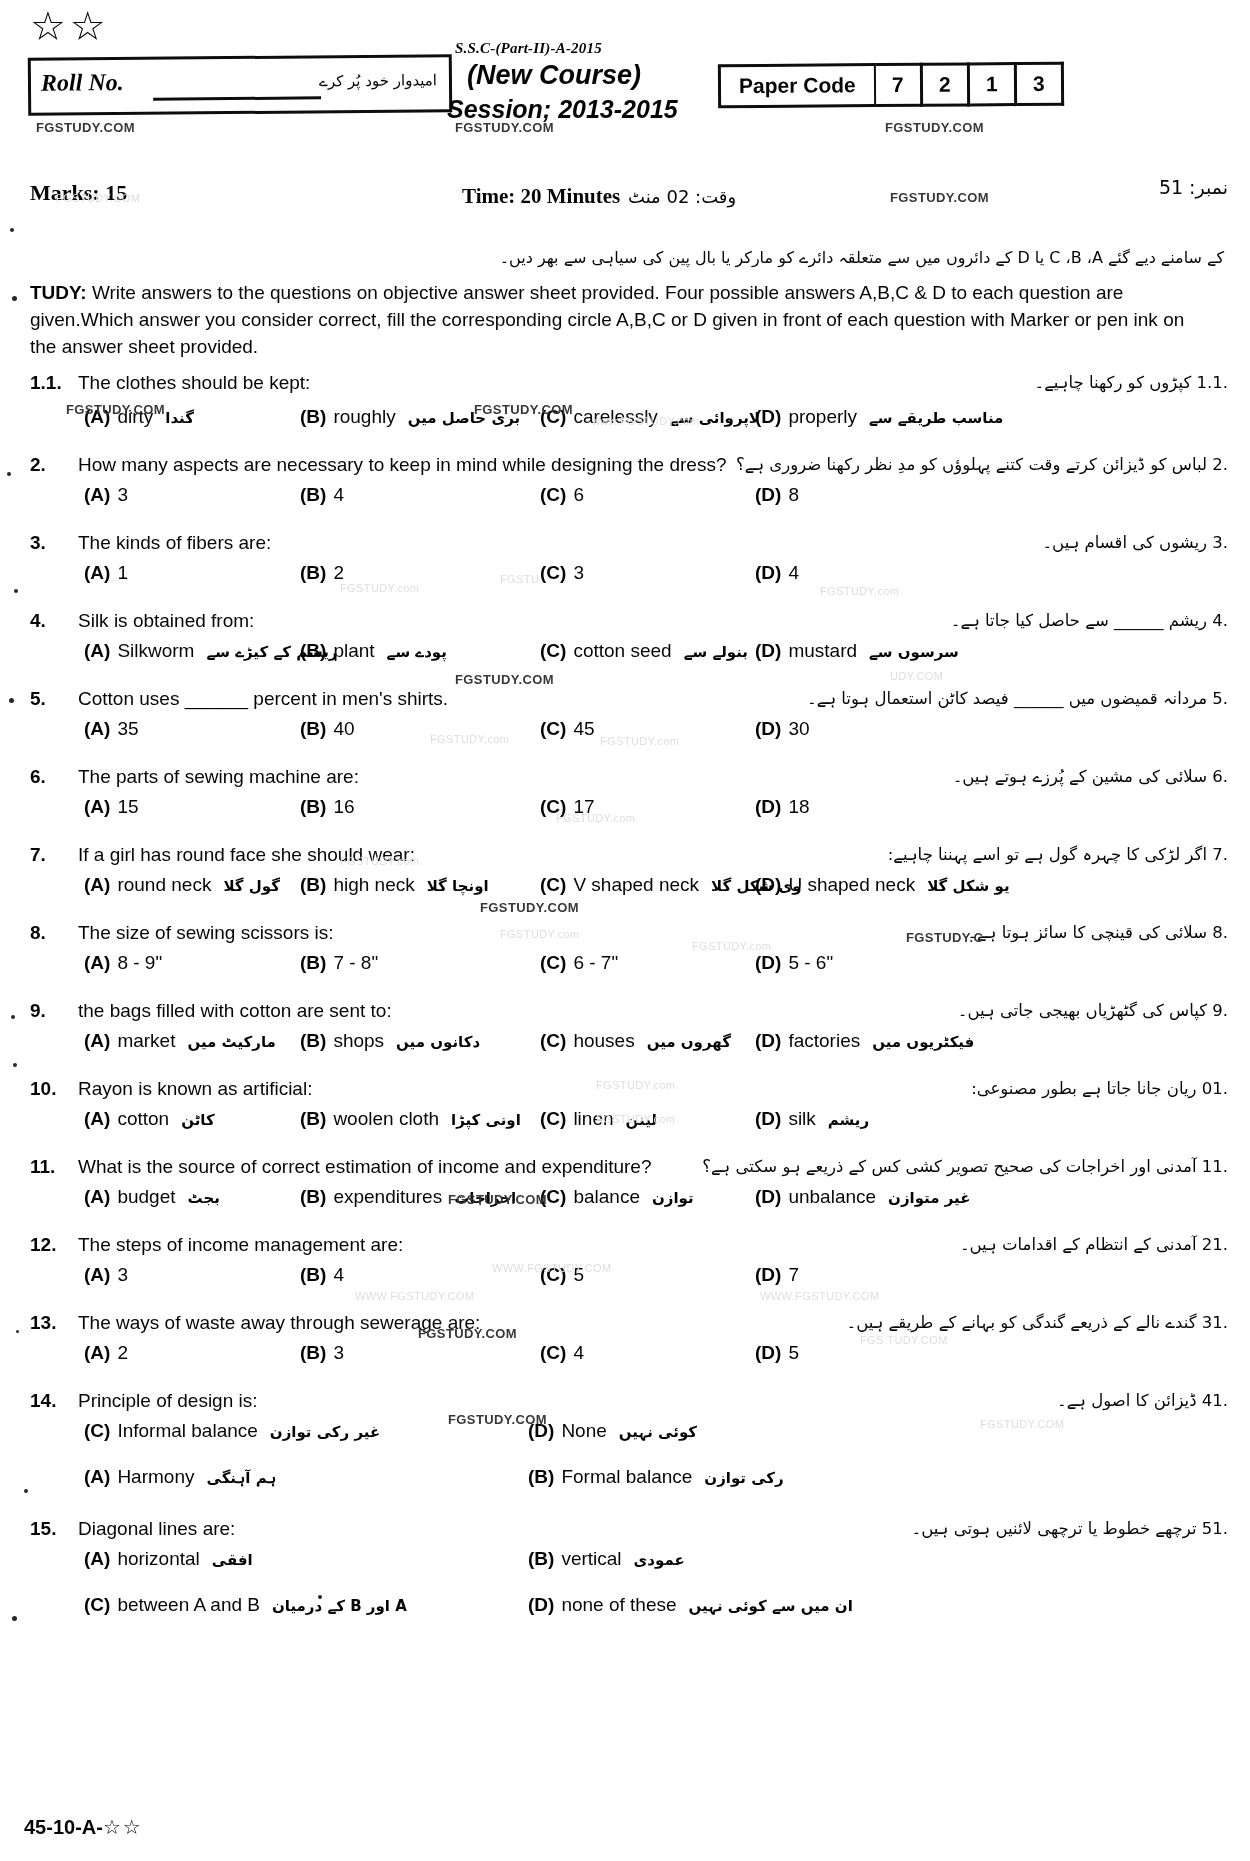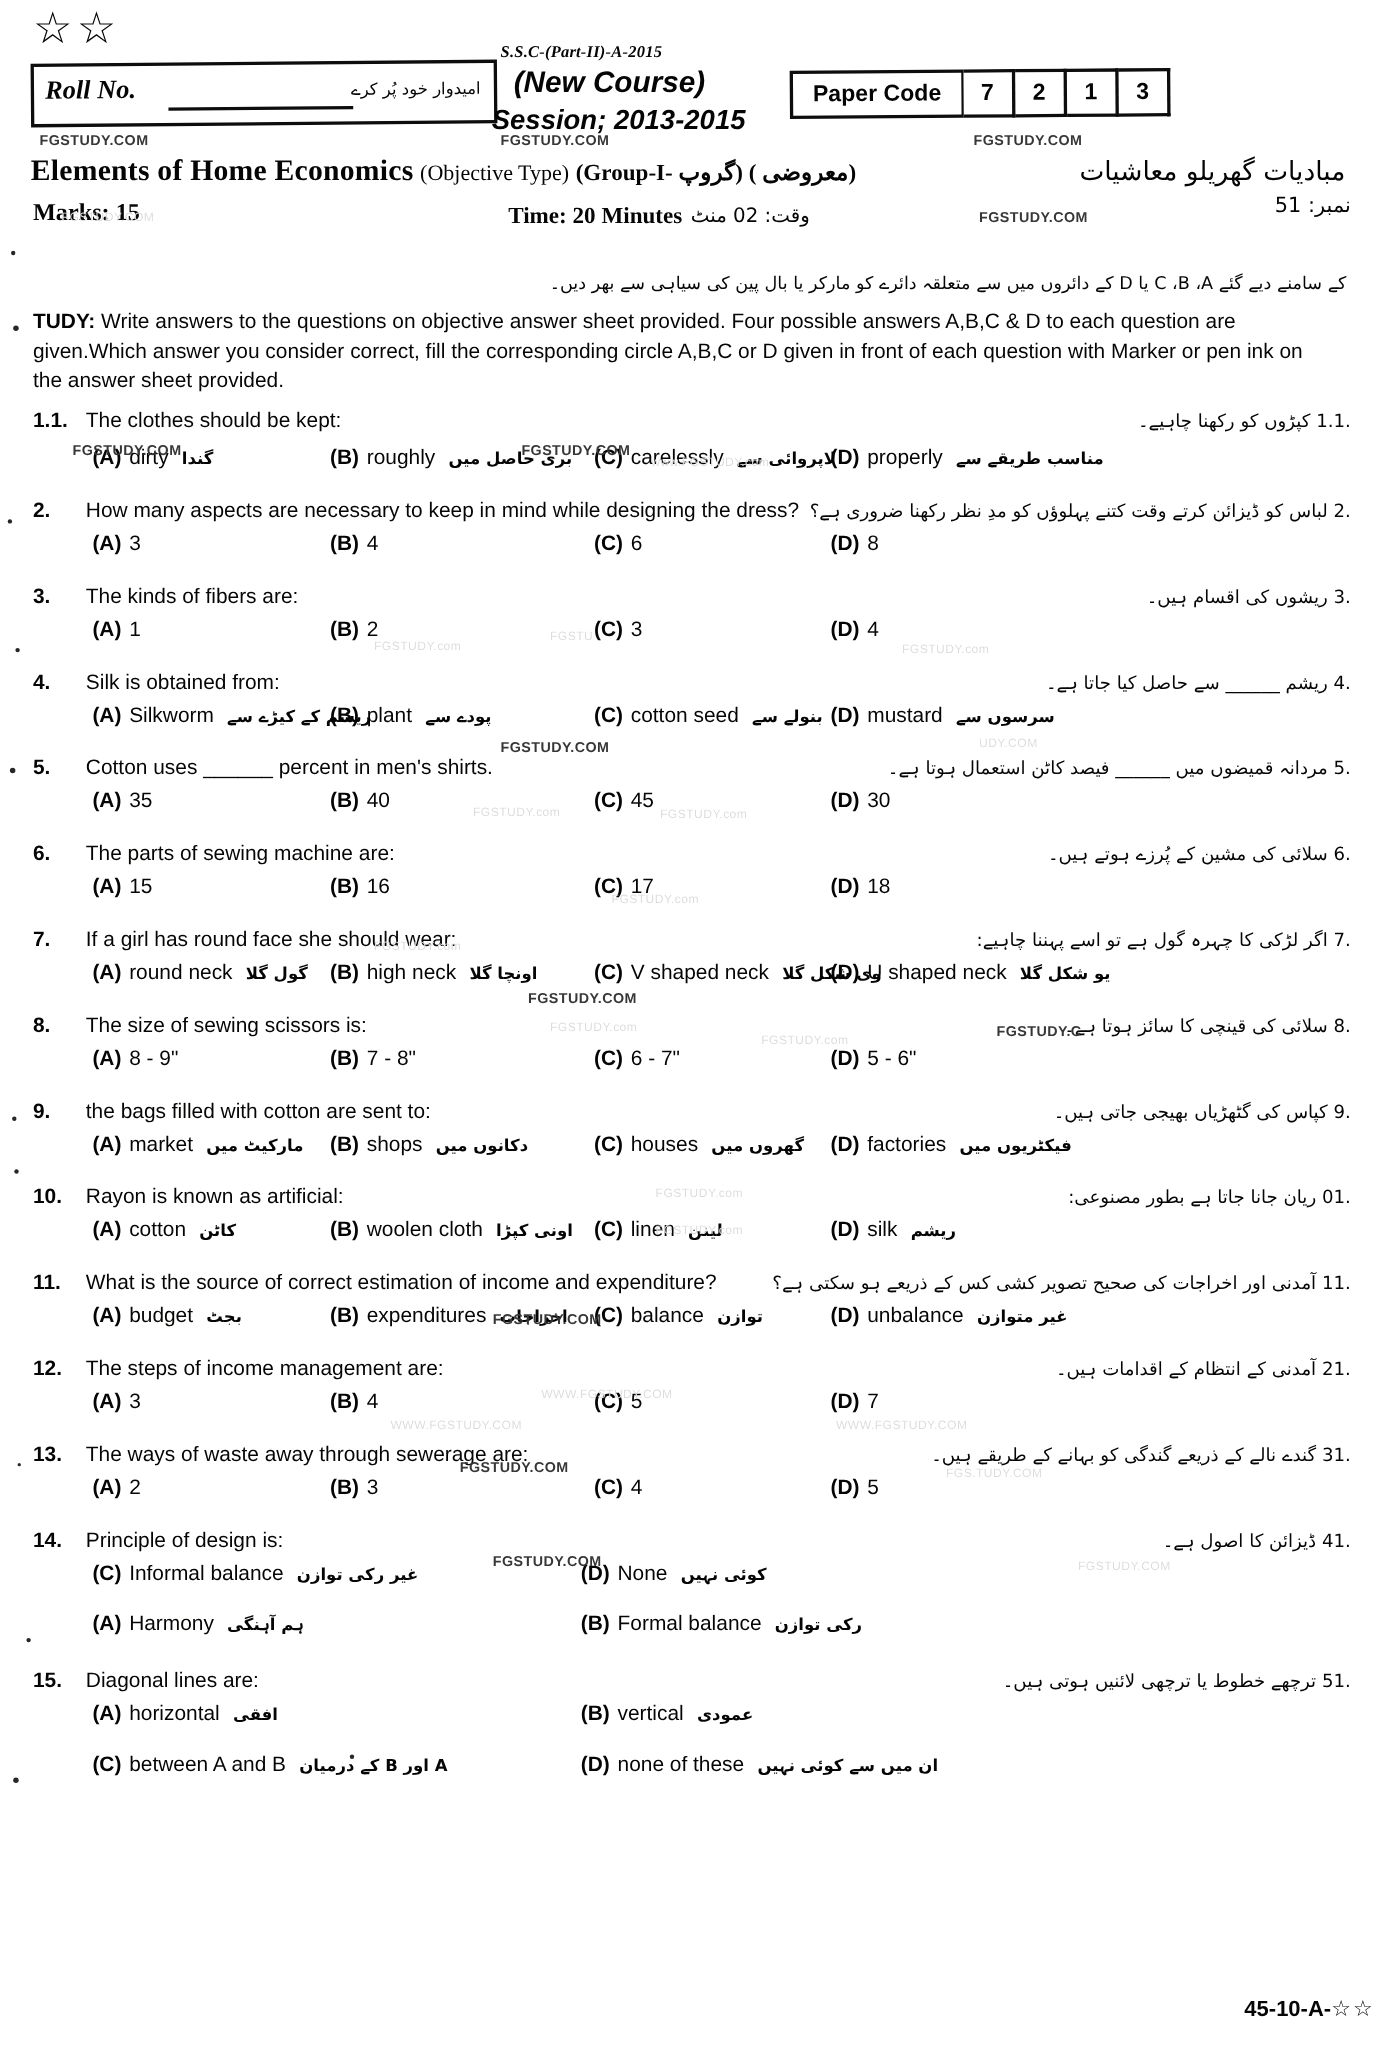--- a/index.html
+++ b/index.html
@@ -254,24 +254,25 @@
   .c1 { left: 300px; }
   .c2 { left: 540px; }
   .c3 { left: 755px; }
   
   .h0 { left: 84px; }
   .h1 { left: 528px; }
 
   .footer {
     position: absolute;
     left: 0; right: 0; bottom: 22px;
-    text-align: right;
+    text-align: left;
     font-size: 20px;
     font-weight: bold;
     font-family: "Liberation Sans", sans-serif;
+    padding-left: 24px;
   }
   .footer .st { font-family: "DejaVu Sans", sans-serif; letter-spacing: 2px; }
 
   .speck { position: absolute; background: #2a2a2a; border-radius: 50%; }
 </style>
 </head>
 <body>
 
 <div id="page">
 
@@ -290,26 +291,20 @@
   <div class="session">Session; 2013-2015</div>
 
   <div class="papercode">
     <div class="pc-label">Paper Code</div>
     <div class="pc-digit">7</div>
     <div class="pc-digit">2</div>
     <div class="pc-digit">1</div>
     <div class="pc-digit">3</div>
   </div>
 
-  <div class="subject-row">
-    <span class="subject-en">Elements of Home Economics</span>
-    <span class="subject-paren">(Objective Type)</span>
-    <span class="subject-group">(Group-I-  گروپ) ( معروضی)</span>
-    <span class="subject-ur urdu">مبادیات گھریلو معاشیات</span>
-  </div>
 
   <div class="marks">Marks: 15</div>
   <div class="time">Time: 20 Minutes</div>
   <div class="time-ur urdu">وقت: 20 منٹ</div>
   <div class="marks-ur urdu">نمبر: 15</div>
 
   <div class="note-ur-2 urdu">کے سامنے دیے گئے A، B، C یا D کے دائروں میں سے متعلقہ دائرے کو مارکر یا بال پین کی سیاہی سے بھر دیں۔</div>
 
   <div class="note-en">
     <b>TUDY:</b><span> Write answers to the questions on objective answer sheet provided. Four possible answers A,B,C &amp; D to each question are given.Which answer you consider correct, fill the corresponding circle A,B,C or D given in front of each question with Marker or pen ink on the answer sheet provided.</span>

